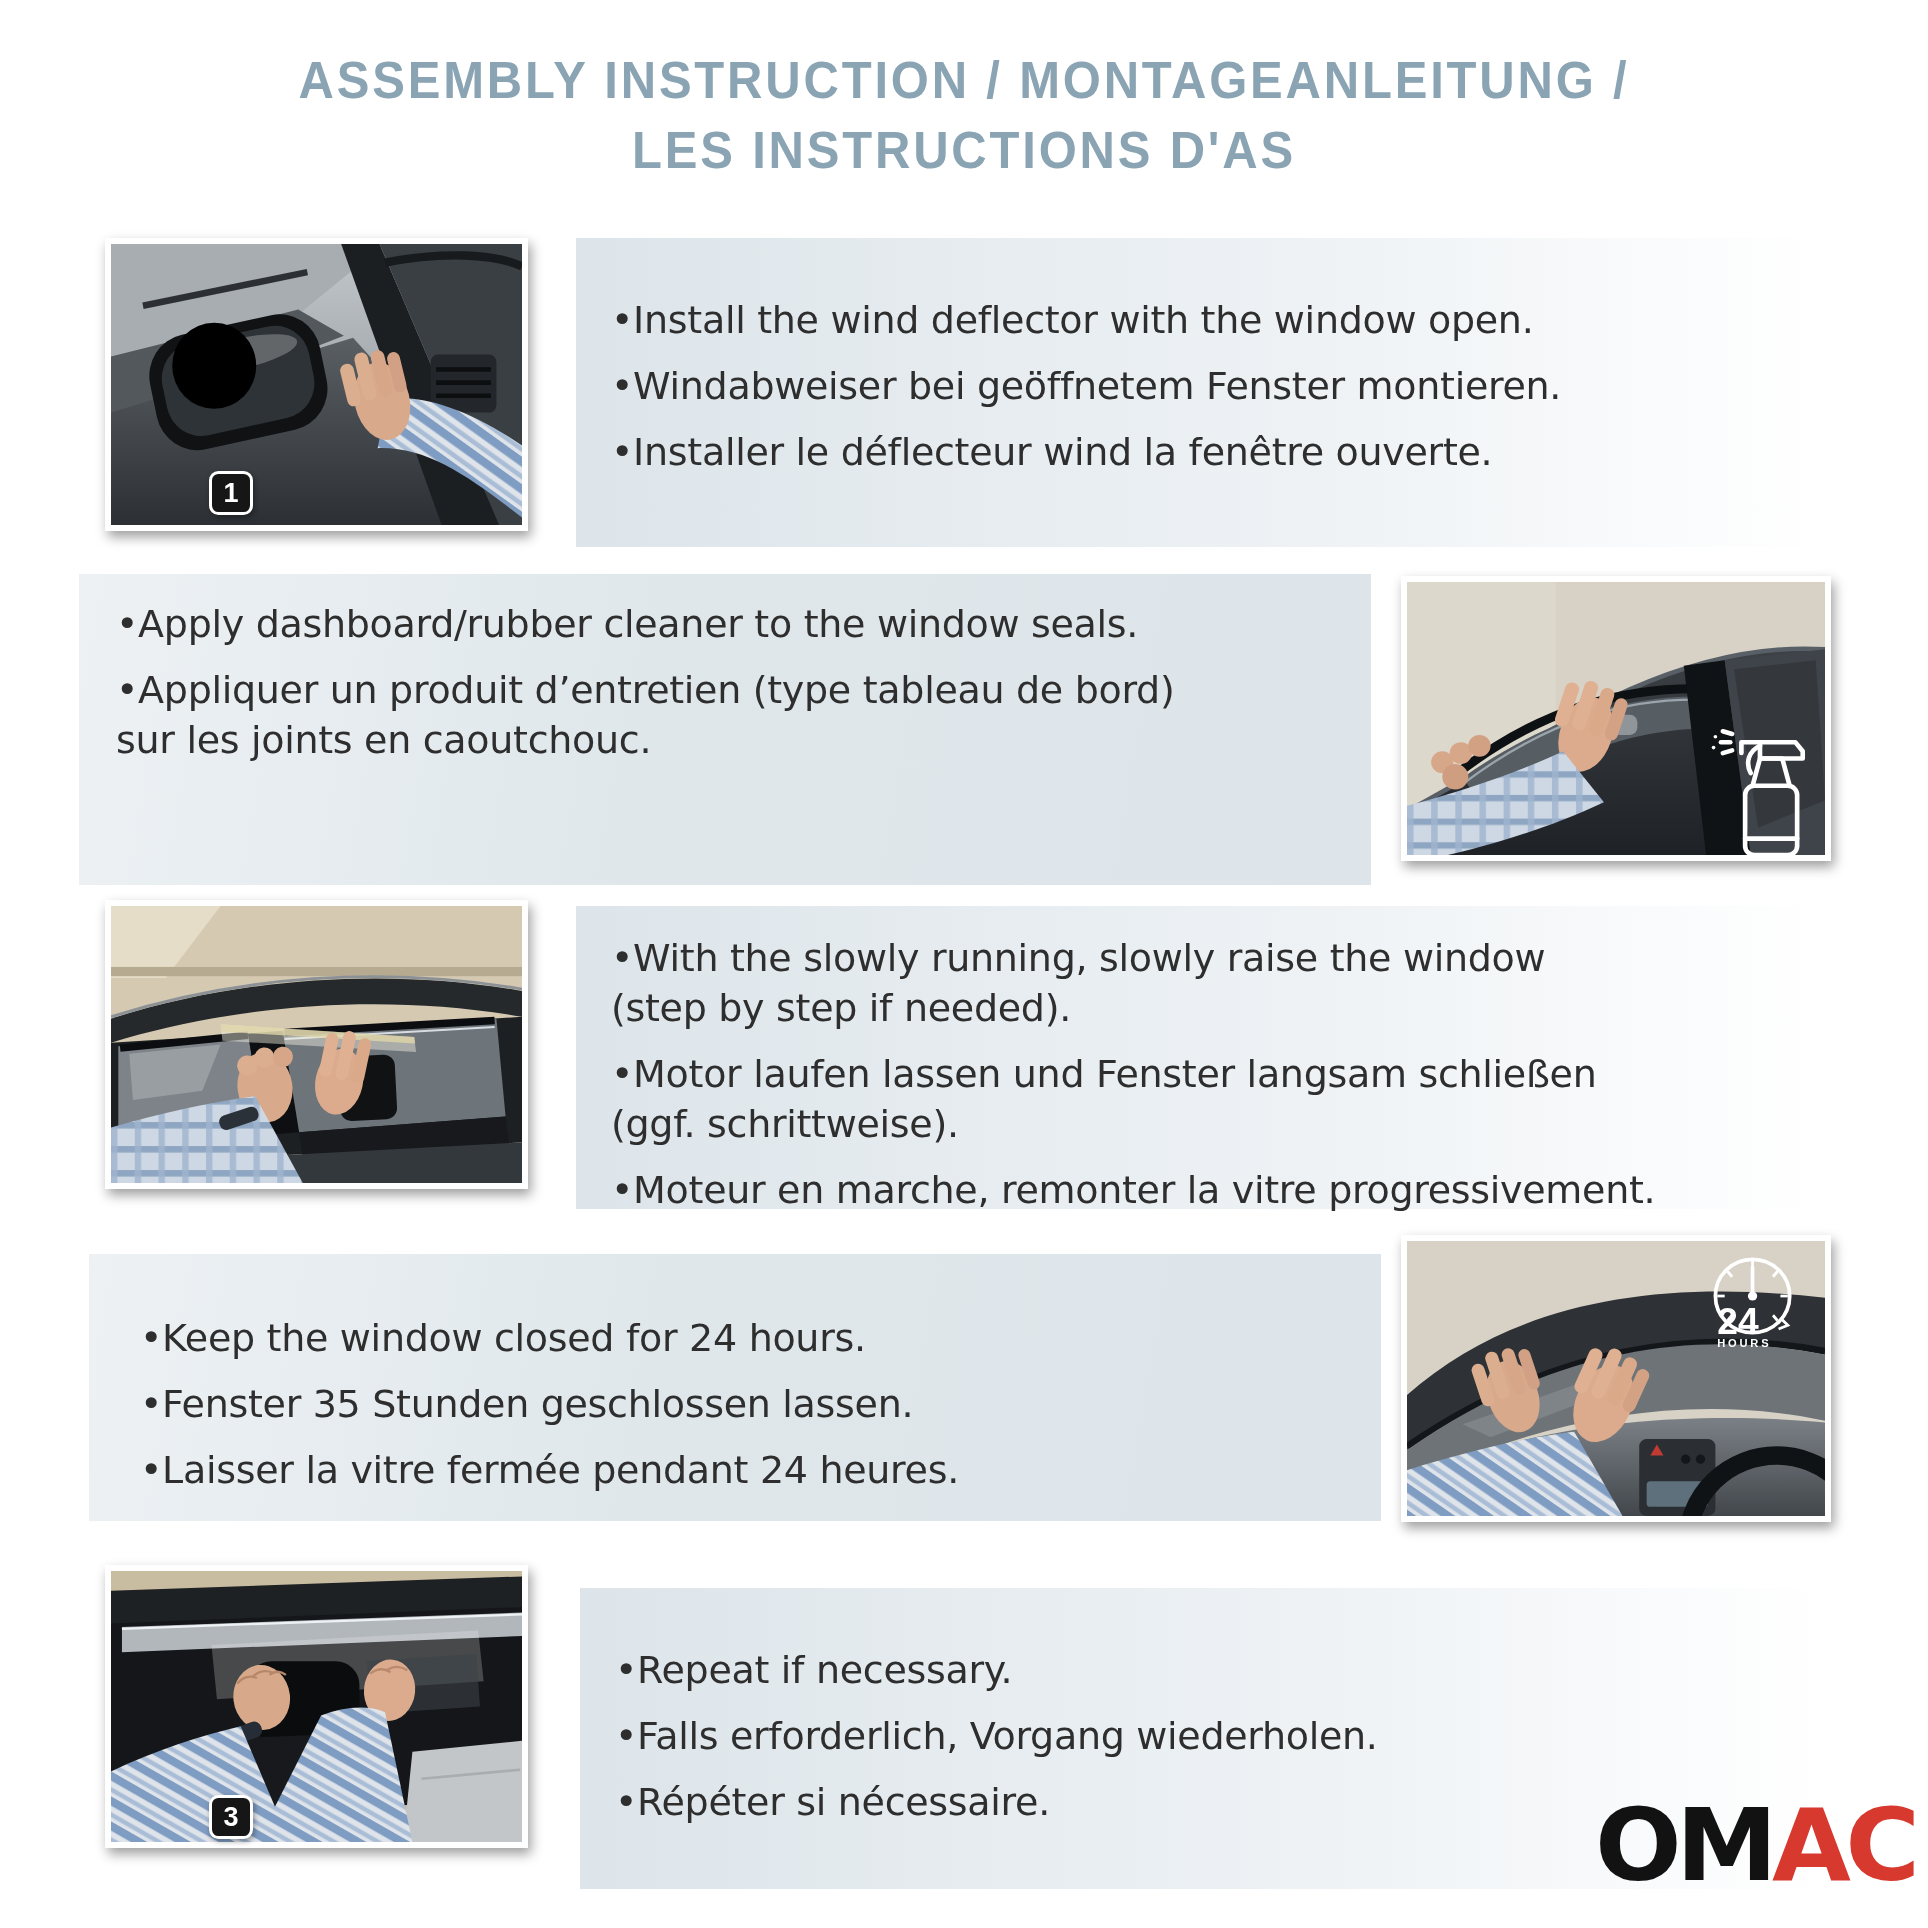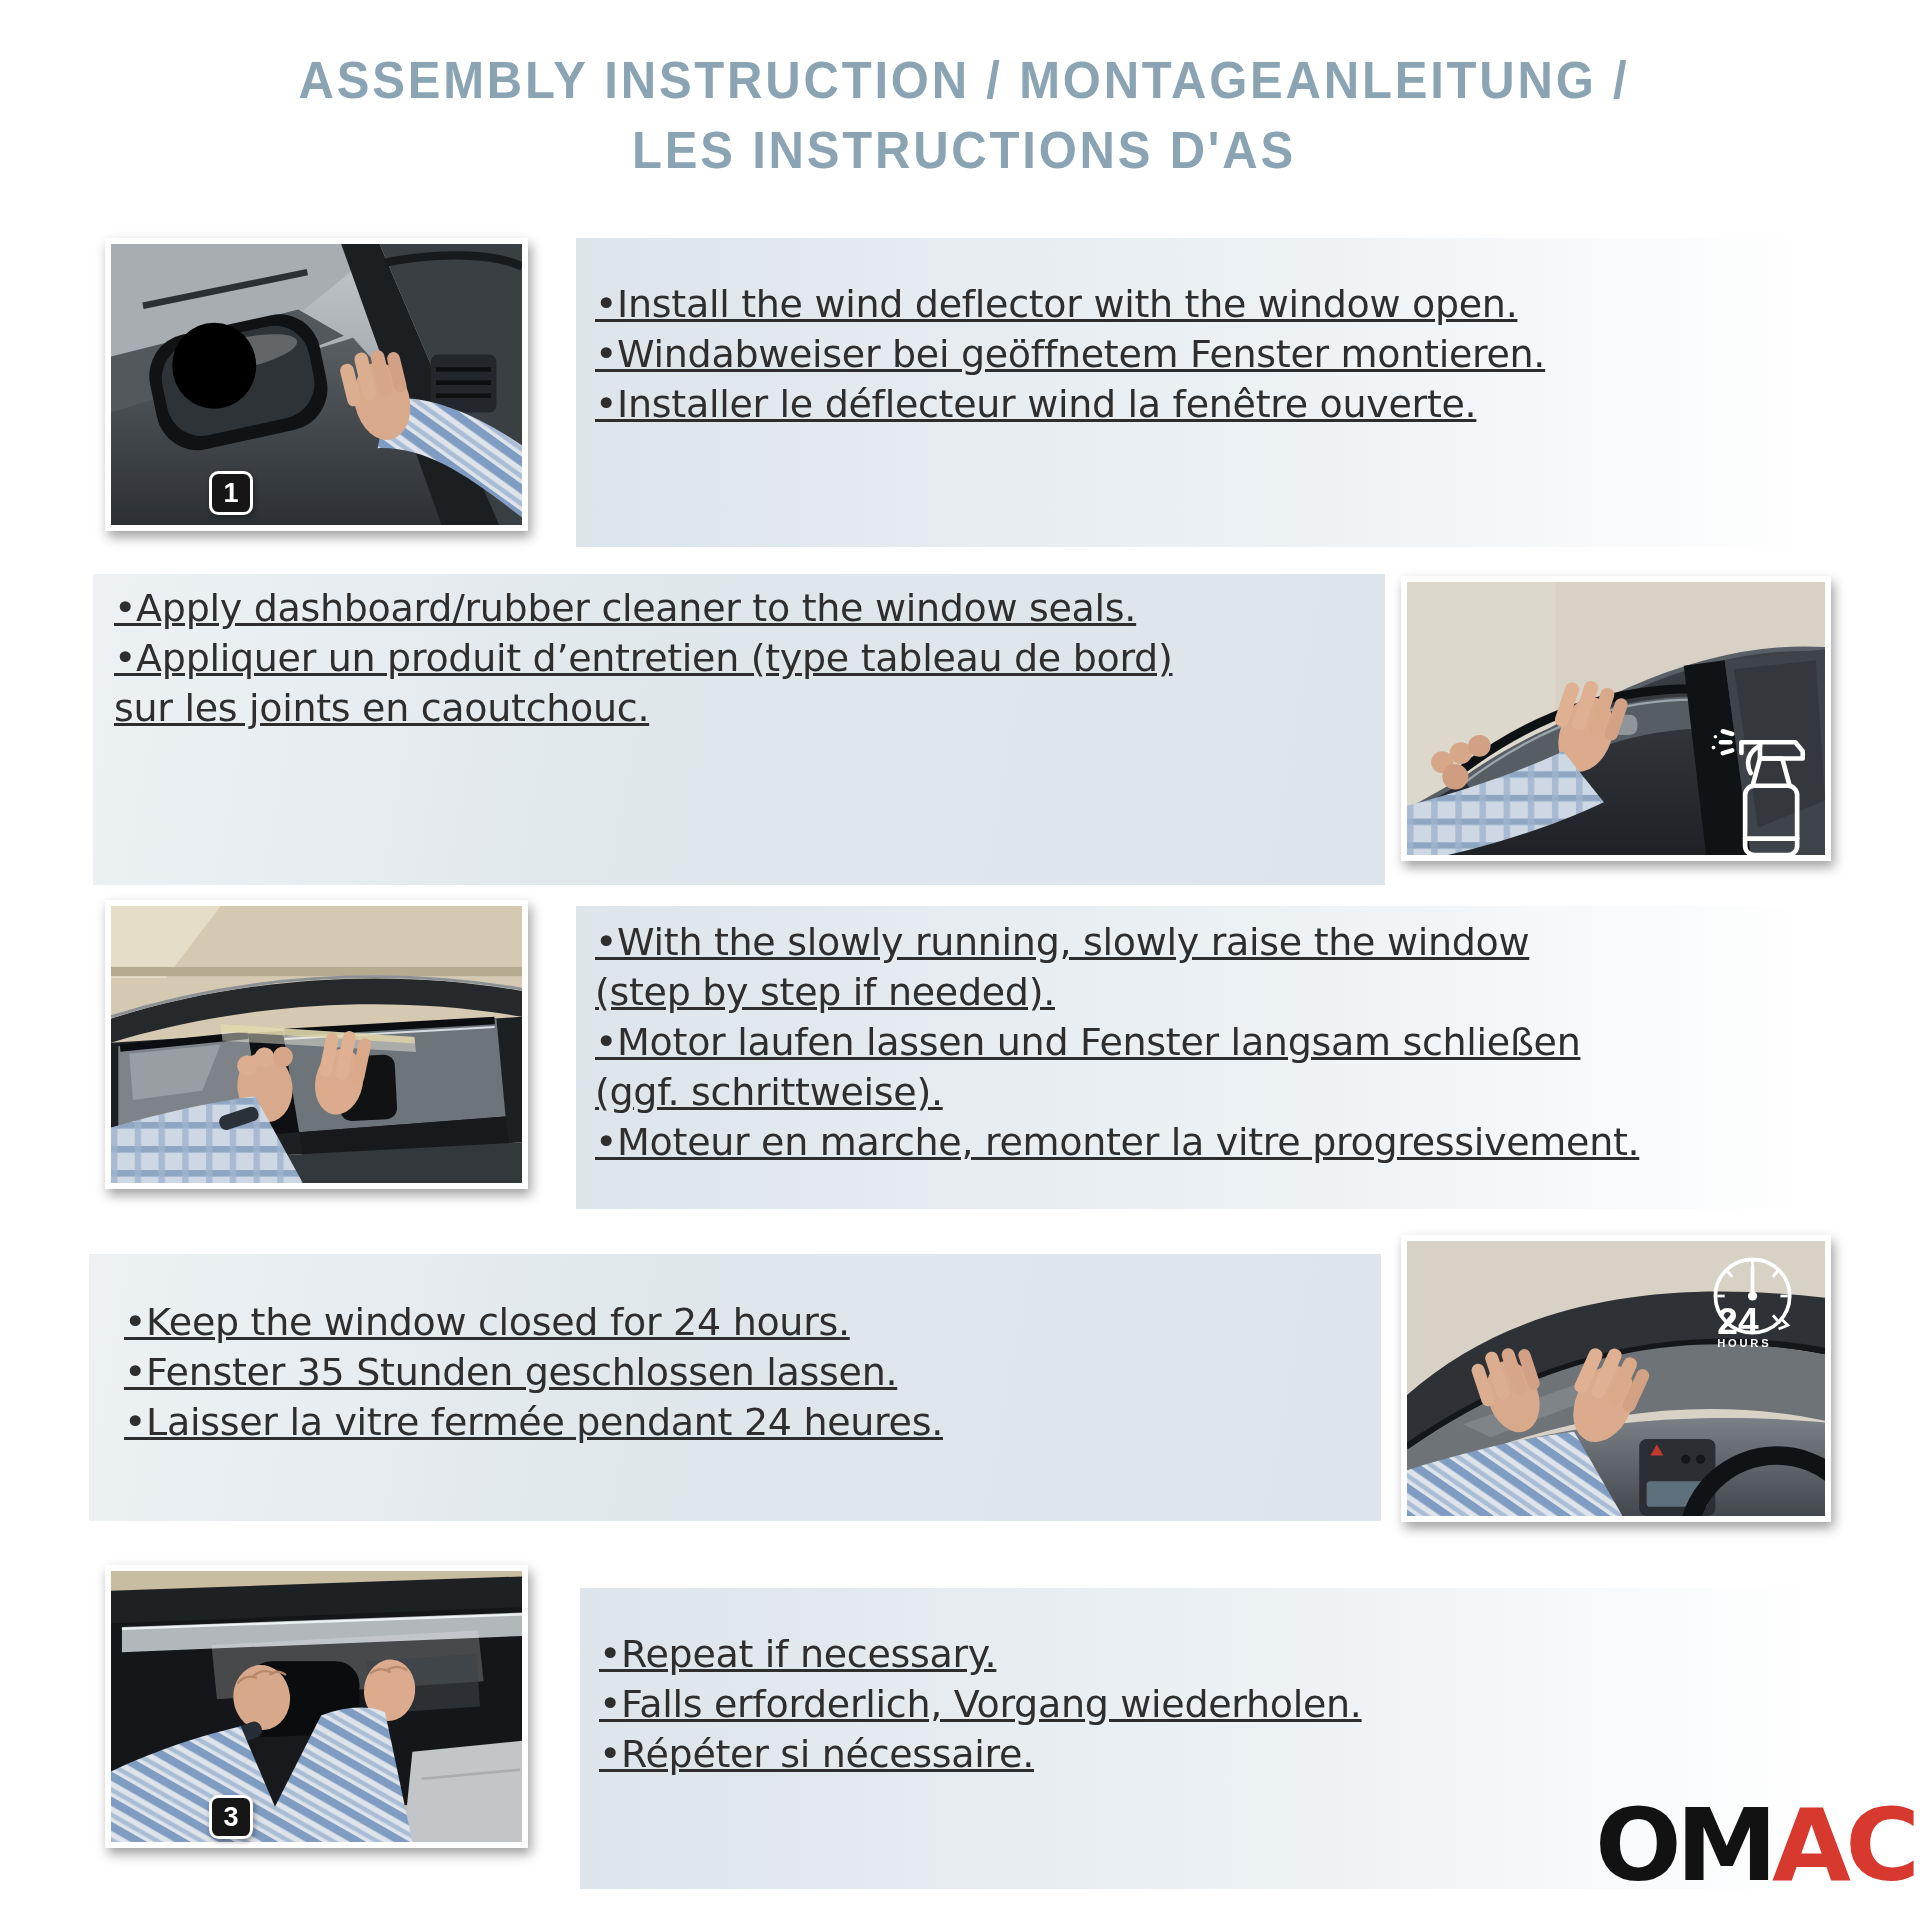--- a/index.html
+++ b/index.html
@@ -4,35 +4,35 @@
 <style>
   html,body{margin:0;padding:0;background:#ffffff;}
   .page{position:relative;width:1928px;height:1928px;background:#ffffff;overflow:hidden;
         font-family:"DejaVu Sans",sans-serif;}
   
   .title{position:absolute;left:0;top:49px;width:1928px;text-align:center;
          font-family:"Liberation Sans",sans-serif;font-weight:700;font-size:49px;
          line-height:66px;letter-spacing:2.8px;color:#8aa4b4;transform:scaleY(1.05);}
   
   .band{position:absolute;box-sizing:border-box;color:#2e2e2e;font-size:38px;line-height:50px;}
-  .band p{margin:0;white-space:pre-line;letter-spacing:-0.3px;text-decoration:underline;}
+  .band p{margin:16px;white-space:pre-line;letter-spacing:-0.3px;}
   .band-right{background:linear-gradient(to right,#dde5ea 0%,#eef2f5 55%,#ffffff 92%);}
   .band-left{background:linear-gradient(100deg,#edf1f4 0%,#dfe7eb 45%,#dde5ea 100%);}
   .photo{position:absolute;border:6.6px solid #ffffff;box-shadow:2.8px 5.6px 11.3px rgba(0,0,0,0.38);
          background:#888;}
   .photo svg{display:block;}
   .badge{position:absolute;width:38px;height:38px;background:#161616;border:3.8px solid #ffffff;
          border-radius:9.4px;display:flex;align-items:center;justify-content:center;
          color:#ffffff;font-family:"Liberation Sans",sans-serif;font-weight:700;font-size:27px;
          box-shadow:1.9px 2.8px 5.6px rgba(0,0,0,0.3);z-index:5;}
   
   .photo1{left:105px;top:238px;width:411px;height:281px;}
   .band1 {left:576px;top:238px;width:1352px;height:309px;padding:41px 113px 0 19px;}
   .badge1{left:98px;top:227px;}
-  .band2 {left:93px;top:574px;width:1292px;height:311px;padding:9.4px 28px 0 21px;}
+  .band2 {left:79px;top:574px;width:1292px;height:311px;padding:9.4px 28px 0 21px;}
   .photo2{left:1401px;top:576px;width:418px;height:273px;}
   .photo3{left:105px;top:900px;width:411px;height:277px;}
   .band3 {left:576px;top:906px;width:1352px;height:303px;padding:11.3px 113px 0 19px;}
   .badge3{left:98px;top:889px;}
   .band4 {left:89px;top:1254px;width:1292px;height:267px;padding:43px 28px 0 35px;}
   .photo4{left:1401px;top:1235px;width:418px;height:275px;}
   .photo5{left:105px;top:1565px;width:411px;height:271px;}
   .band5 {left:580px;top:1588px;width:1352px;height:301px;padding:41px 113px 0 19px;}
   
   .logo{position:absolute;left:1595px;top:1795px;font-family:"DejaVu Sans",sans-serif;

